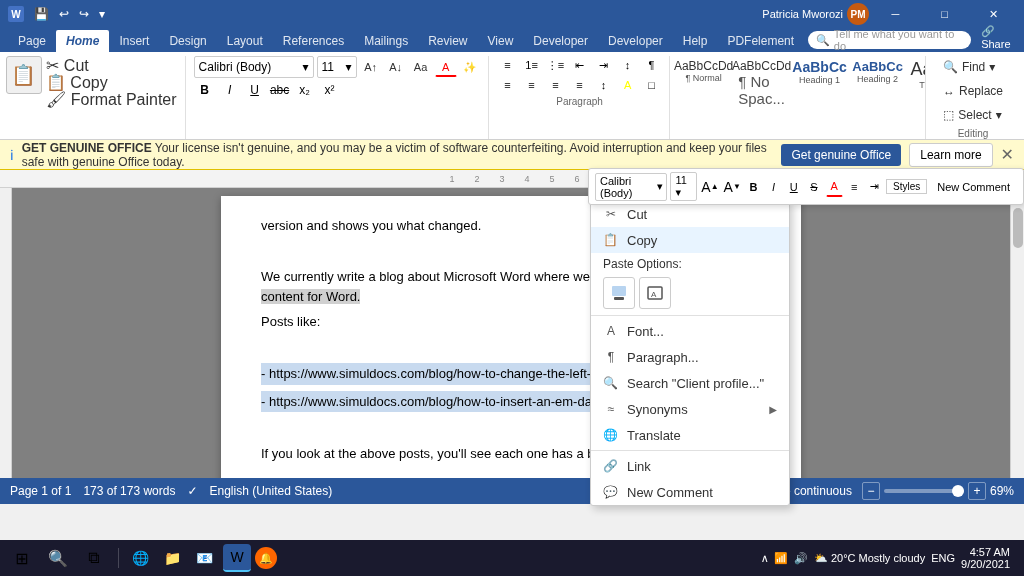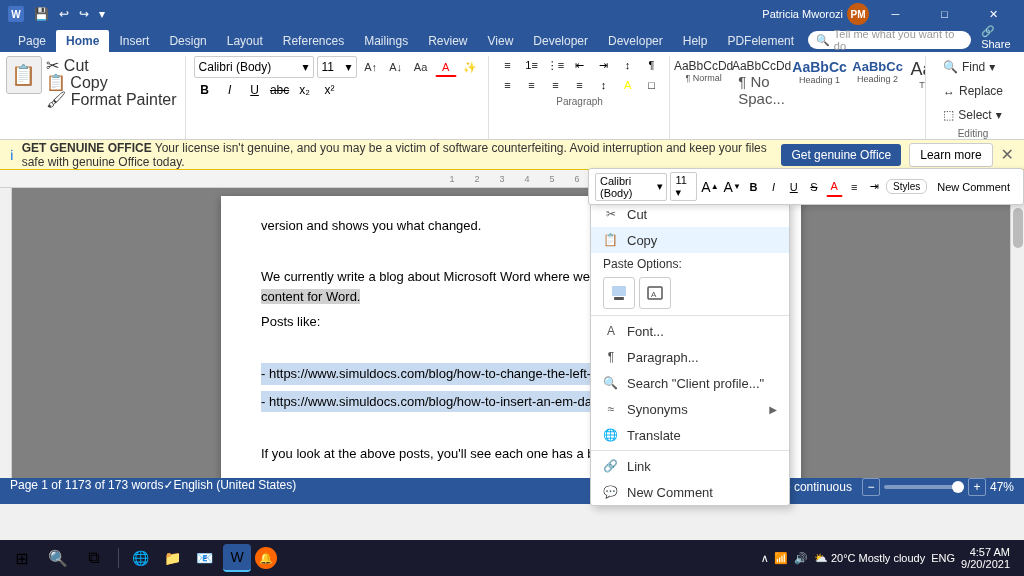--- a/index.html
+++ b/index.html
@@ -37,20 +37,21 @@
       padding: 4px 10px;
       font-size: 12px;
       color: rgba(255,255,255,0.85);
       cursor: pointer;
       border-radius: 2px 2px 0 0;
     }
     .ribbon-tab.active {
       background: white;
       color: #2b579a;
       font-weight: 600;
+      font-style: italic;
     }
 
     
     .ribbon {
       background: white;
       border-bottom: 1px solid #d0d0d0;
       padding: 4px 4px 2px 4px;
       display: flex;
       align-items: stretch;
       gap: 0;
@@ -167,30 +168,31 @@
       border-radius: 3px;
       padding: 3px 6px;
       display: flex;
       align-items: center;
       gap: 3px;
       z-index: 101;
     }
     .mt-font { font-size: 11px; padding: 1px 4px; border: 1px solid #ccc; border-radius: 2px; background: white; display: flex; align-items: center; gap: 2px; }
     .mt-size { font-size: 11px; padding: 1px 4px; border: 1px solid #ccc; border-radius: 2px; background: white; }
     .mt-btn { width: 20px; height: 20px; border: 1px solid transparent; border-radius: 2px; font-size: 11px; display: flex; align-items: center; justify-content: center; cursor: pointer; }
-    .mt-styles { font-size: 10px; padding: 1px 6px; border: 1px solid #ccc; border-radius: 6px; background: white; cursor: pointer; }
+    .mt-styles { font-size: 10px; padding: 1px 6px; border: 1px solid #ccc; border-radius: 0; background: white; cursor: pointer; }
     .mt-comment { font-size: 11px; padding: 1px 6px; border: 1px solid transparent; border-radius: 2px; background: white; cursor: pointer; white-space: nowrap; }
 
     
     .status-bar {
       background: #2b579a;
       height: 26px;
       display: flex;
-      align-items: flex-start;
+      align-items: center;
       padding: 0 10px;
+      gap: 12px;
       color: white;
       font-size: 12px;
     }
     .status-bar-right { margin-left: auto; display: flex; align-items: center; gap: 10px; }
     .zoom-control { display: flex; align-items: center; gap: 4px; }
     .zoom-btn { width: 18px; height: 18px; border: 1px solid rgba(255,255,255,0.4); border-radius: 2px; background: transparent; color: white; cursor: pointer; display: flex; align-items: center; justify-content: center; font-size: 12px; }
     .zoom-slider { width: 80px; height: 4px; background: rgba(255,255,255,0.4); border-radius: 2px; position: relative; }
     .zoom-thumb { width: 12px; height: 12px; background: white; border-radius: 50%; position: absolute; top: -4px; right: 0; }
 
     
@@ -525,21 +527,21 @@
   <span>✓</span>
   <span>English (United States)</span>
   <div class="status-bar-right">
     <span>Single page continuous</span>
     <div class="zoom-control">
       <div class="zoom-btn">−</div>
       <div class="zoom-slider">
         <div class="zoom-thumb"></div>
       </div>
       <div class="zoom-btn">+</div>
-      <span>47%</span>
+      <span>69%</span>
     </div>
   </div>
 </div>
 
 <div class="taskbar">
   <div class="taskbar-btn taskbar-start">⊞</div>
   <div class="taskbar-btn">🔍</div>
   <div class="taskbar-btn">⧉</div>
   <div class="taskbar-sep"></div>
   <div class="taskbar-icon">🌐</div>

